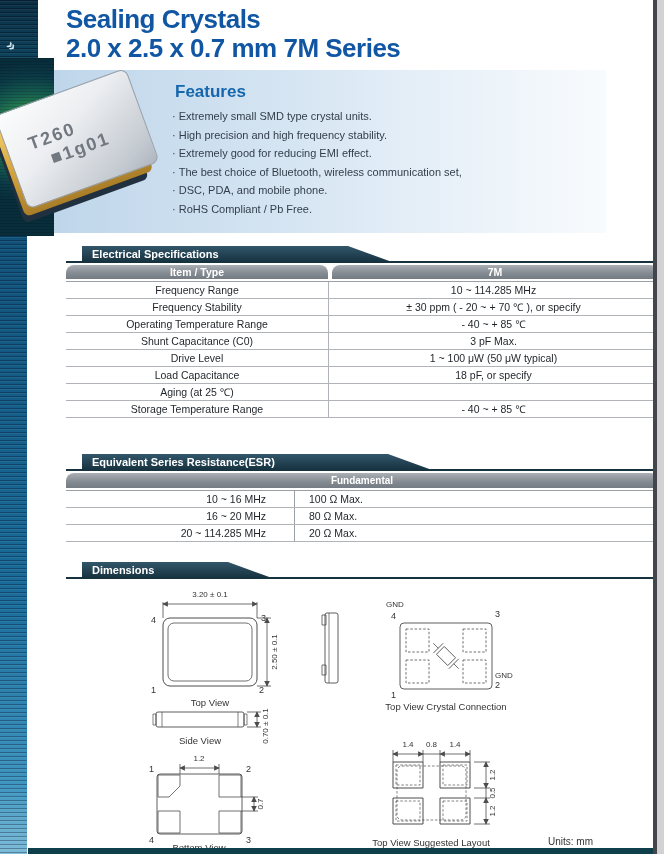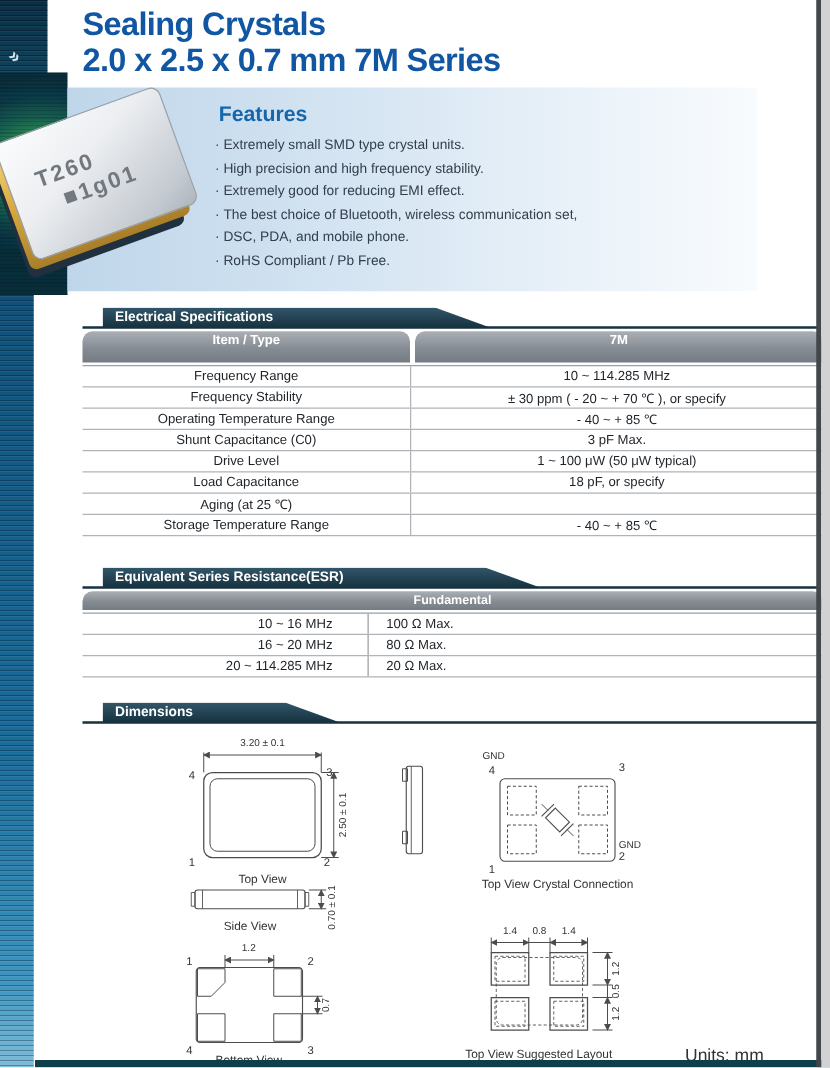--- a/index.html
+++ b/index.html
@@ -68,21 +68,21 @@
     position:absolute; left:82px; height:16px; line-height:16px; padding-left:10px;
     color:#fff; font-size:11px; font-weight:bold;
     background:linear-gradient(180deg,#32566a 0%,#16323f 100%);
     clip-path:polygon(0 0, calc(100% - 44px) 0, 100% 100%, 0 100%);
     z-index:3;
   }
   .banner-line { position:absolute; left:66px; width:590px; height:2px; background:#16323f; }
 
   
   .spec-table { position:absolute; left:66px; top:265px; width:592px; }
-  .thead { display:flex; gap:4px; height:25px; margin-bottom:2px; }
+  .thead { display:flex; gap:4px; height:14px; margin-bottom:2px; }
   .th { background:linear-gradient(180deg,#abb0b6 0%,#868c93 55%,#757b83 100%);
         color:#fff; font-weight:bold; font-size:10.5px; line-height:15px; text-align:center;
         border-radius:8px 8px 0 0; }
   .th1 { width:262px; } .th2 { flex:1; }
   .tbody { border-top:1px solid #9aa0a5; }
   .tr { display:flex; height:17px; border-bottom:1px solid #b0b4b8; font-size:10.5px; color:#1e2328; }
   .td { display:flex; align-items:center; justify-content:center; }
   .td1 { width:263px; border-right:1px solid #b0b4b8; }
   .td2 { flex:1; }
 
@@ -95,21 +95,21 @@
   .esr-tr { display:flex; height:17px; line-height:17px; border-bottom:1px solid #b0b4b8; font-size:10.5px; color:#1e2328; }
   .esr-c1 { width:229px; text-align:right; padding-right:28px; border-right:1px solid #9aa0a5; }
   .esr-c2 { padding-left:14px; }
 
   
   svg.drawing { position:absolute; overflow:visible; }
   svg.drawing * { vector-effect:non-scaling-stroke; }
   .dim-t  { font-size:8px;   fill:#333; font-family:"Liberation Sans",sans-serif; }
   .pin-t  { font-size:9px;   fill:#333; font-family:"Liberation Sans",sans-serif; }
   .cap-t  { font-size:9.5px; fill:#333; font-family:"Liberation Sans",sans-serif; }
-  .units-label { position:absolute; left:548px; top:836px; font-size:14px; color:#333; }
+  .units-label { position:absolute; left:548px; top:836px; font-size:10px; color:#333; }
 </style>
 </head>
 <body>
 
 <div id="page">
 
   <div class="left-strip"></div>
   <div class="topleft-block"></div>
   <div class="chevrons">»</div>
   <div class="photo-block"></div>

